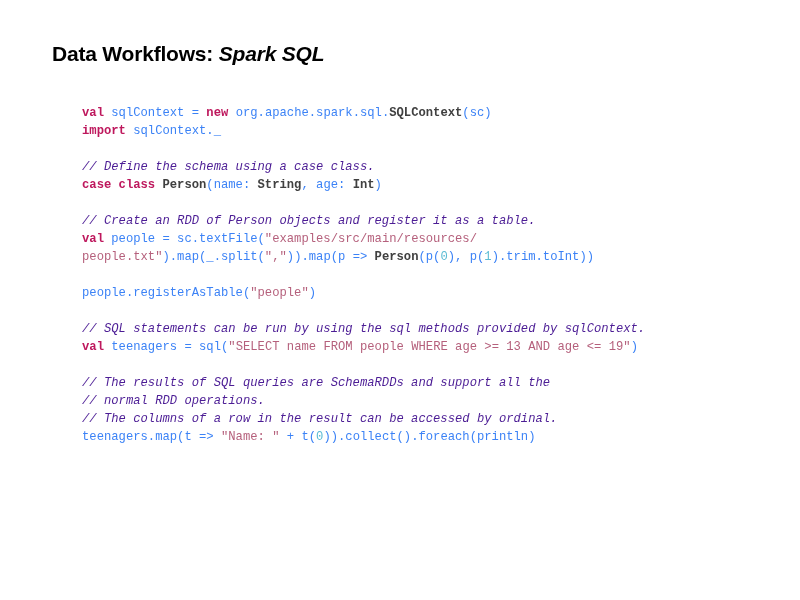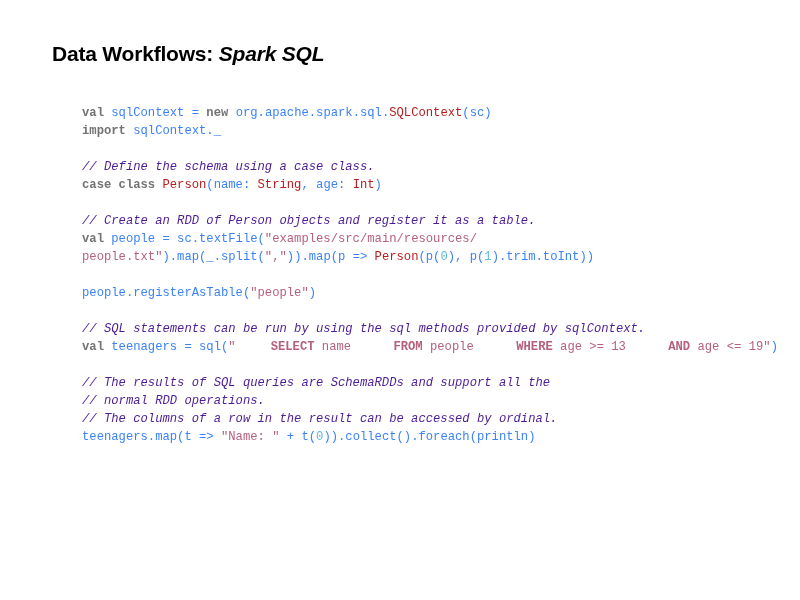--- a/index.html
+++ b/index.html
@@ -47,24 +47,24 @@
   }
   .code-line {
     white-space: pre;
     min-height: 18px;
   }
   .code-line.blank {
     height: 18px;
   }
   
   .tok-plain    { color: #3b82f6; }
-  .tok-keyword  { color: #737373; font-weight: bold; }
-  .tok-type     { color: #b91c1c; font-weight: normal; }
+  .tok-keyword  { color: #be185d; font-weight: bold; }
+  .tok-type     { color: #404040; font-weight: bold; }
   .tok-string   { color: #b5607c; }
-  .tok-sqlkw    { color: #b5607c; font-weight: bold; margin-left: 35px; }
+  .tok-sqlkw    { color: #b5607c; font-weight: normal; }
   .tok-comment  { color: #4c1d95; font-style: italic; }
   .tok-number   { color: #5bbcd4; }
 </style>
 </head>
 <body>
 
 <div class="slide">
 
   <div class="slide-title">
     <span>Data Workflows:</span>

